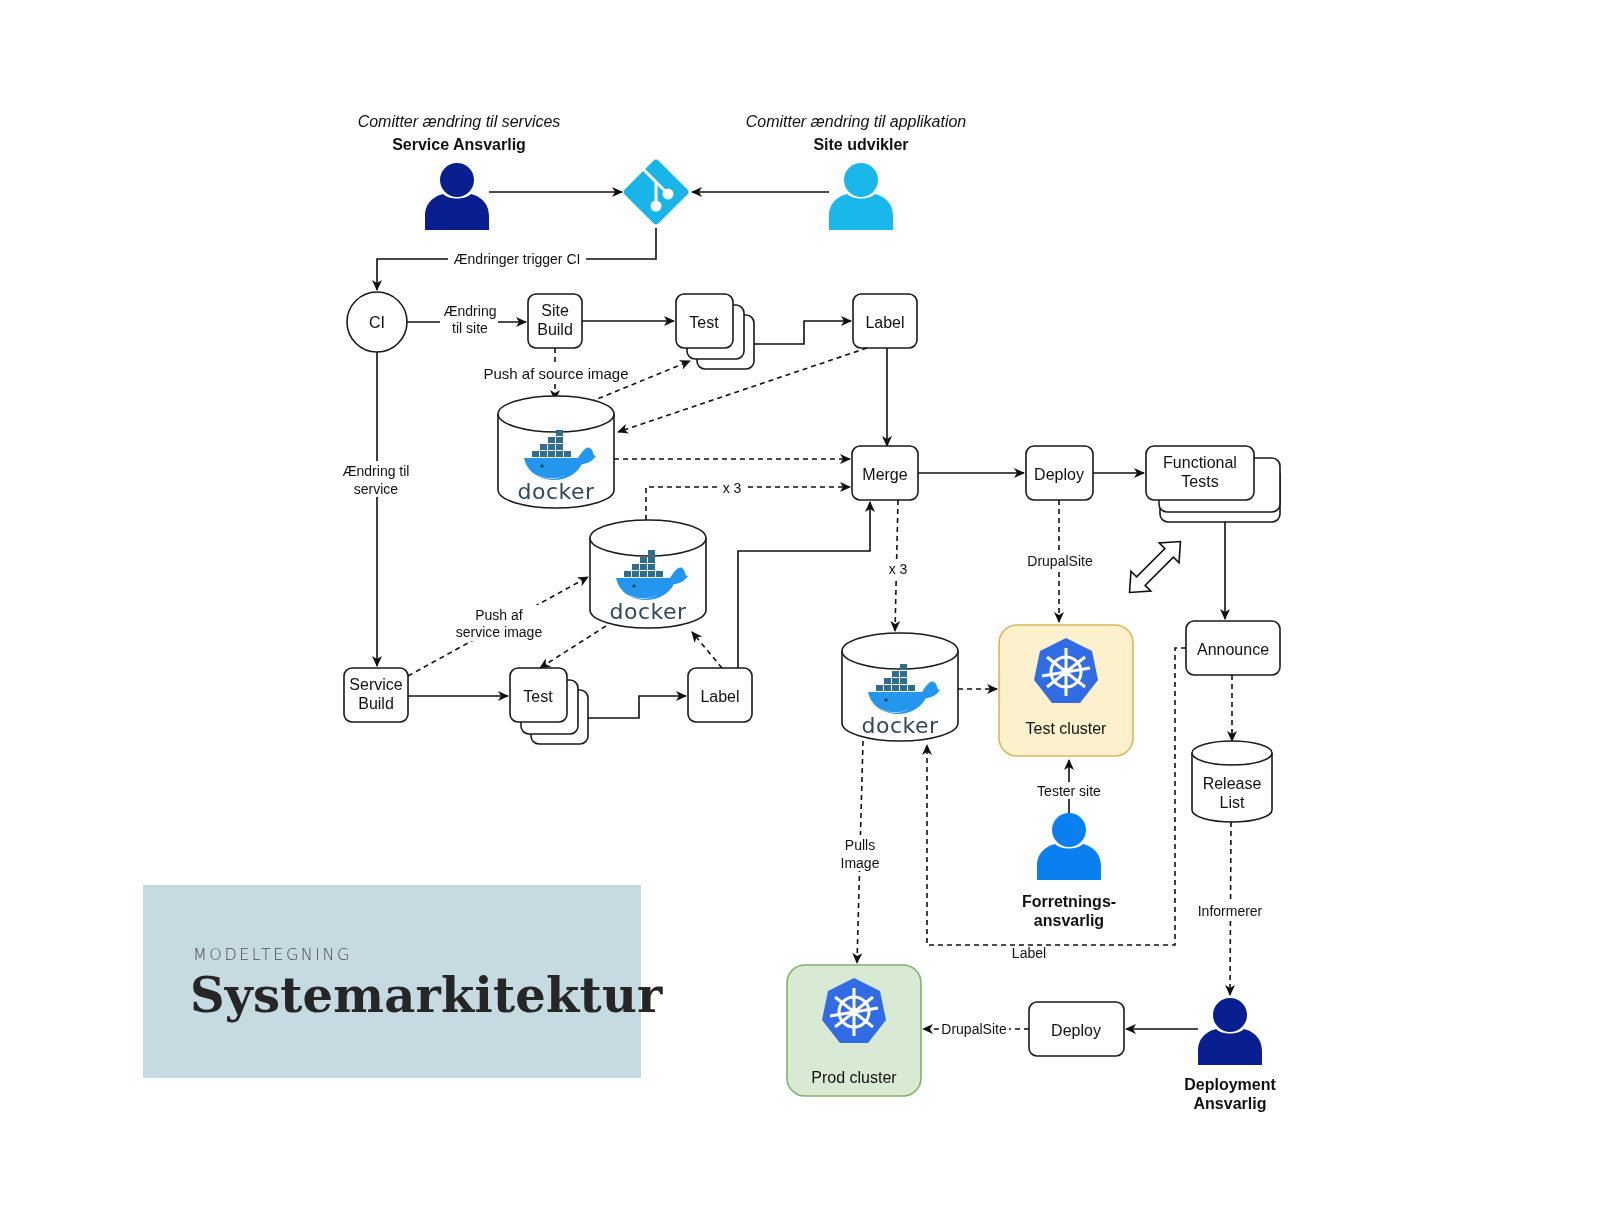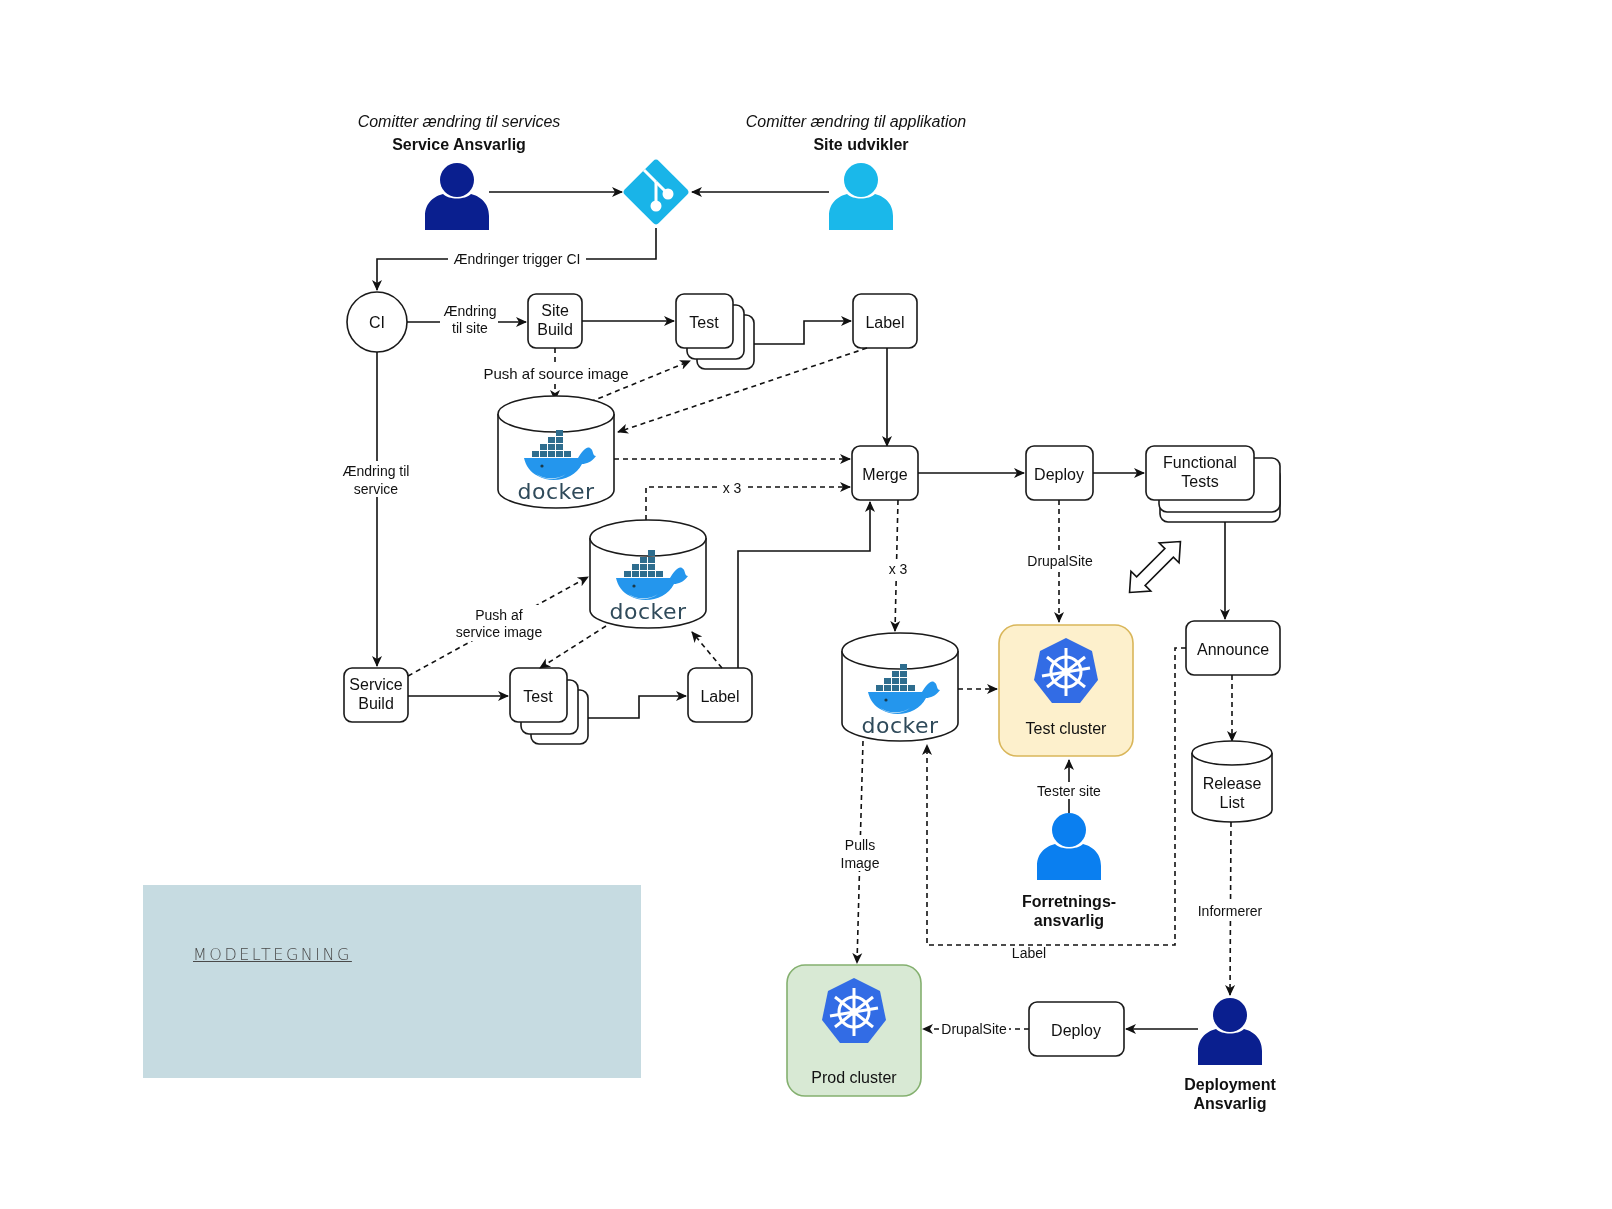--- a/index.html
+++ b/index.html
@@ -11,21 +11,21 @@
     .edge-label { font-size: 14px; }
     .role-italic { font-size: 16px; font-style: italic; }
     .role-bold { font-size: 16px; font-weight: bold; }
     .box { fill: #fff; stroke: #1a1a1a; stroke-width: 1.6; }
     .line { fill: none; stroke: #111; stroke-width: 1.6; }
     .dash { fill: none; stroke: #111; stroke-width: 1.6; stroke-dasharray: 5 4; }
     .lbl-bg { fill: #fff; }
     .docker-word { font-family: "DejaVu Sans", sans-serif; font-size: 22px; fill: #2f4a5a; letter-spacing: 0.5px; }
     .title-card { position: absolute; left: 143px; top: 885px; width: 498px; height: 193px; background: #c6dbe1; }
     .title-eyebrow { position: absolute; left: 50px; top: 60px; font-family: "DejaVu Sans", sans-serif;
-                     font-size: 16px; letter-spacing: 2.5px; color: #4a4a4a; font-weight: 300; text-decoration: underline; }
+                     font-size: 16px; letter-spacing: 2.5px; color: #4a4a4a; font-weight: 300; }
     .title-main { position: absolute; left: 47px; top: 82px; font-family: "DejaVu Serif", serif;
                   font-size: 48px; font-weight: bold; color: #262626; letter-spacing: 0.2px; }
   </style>
 </head>
 <body>
 
 <svg class="diagram" width="1612" height="1209" viewBox="0 0 1612 1209" xmlns="http://www.w3.org/2000/svg">
   <defs>
     <marker id="arr" markerWidth="12" markerHeight="12" refX="10" refY="6" orient="auto" markerUnits="userSpaceOnUse">
       <path d="M0,1 L11,6 L0,11 L3,6 Z" fill="#111"></path>
@@ -290,13 +290,14 @@
 
   <g transform="translate(1230,1031)" fill="#0a1f8f">
       <use href="#person"></use>
     </g>
   <text class="role-bold" x="1230" y="1090" text-anchor="middle">Deployment</text>
   <text class="role-bold" x="1230" y="1109" text-anchor="middle">Ansvarlig</text>
 </svg>
 
 <div class="title-card">
   <div class="title-eyebrow">MODELTEGNING</div>
+  <div class="title-main">Systemarkitektur</div>
 </div>
 
 </body></html>

